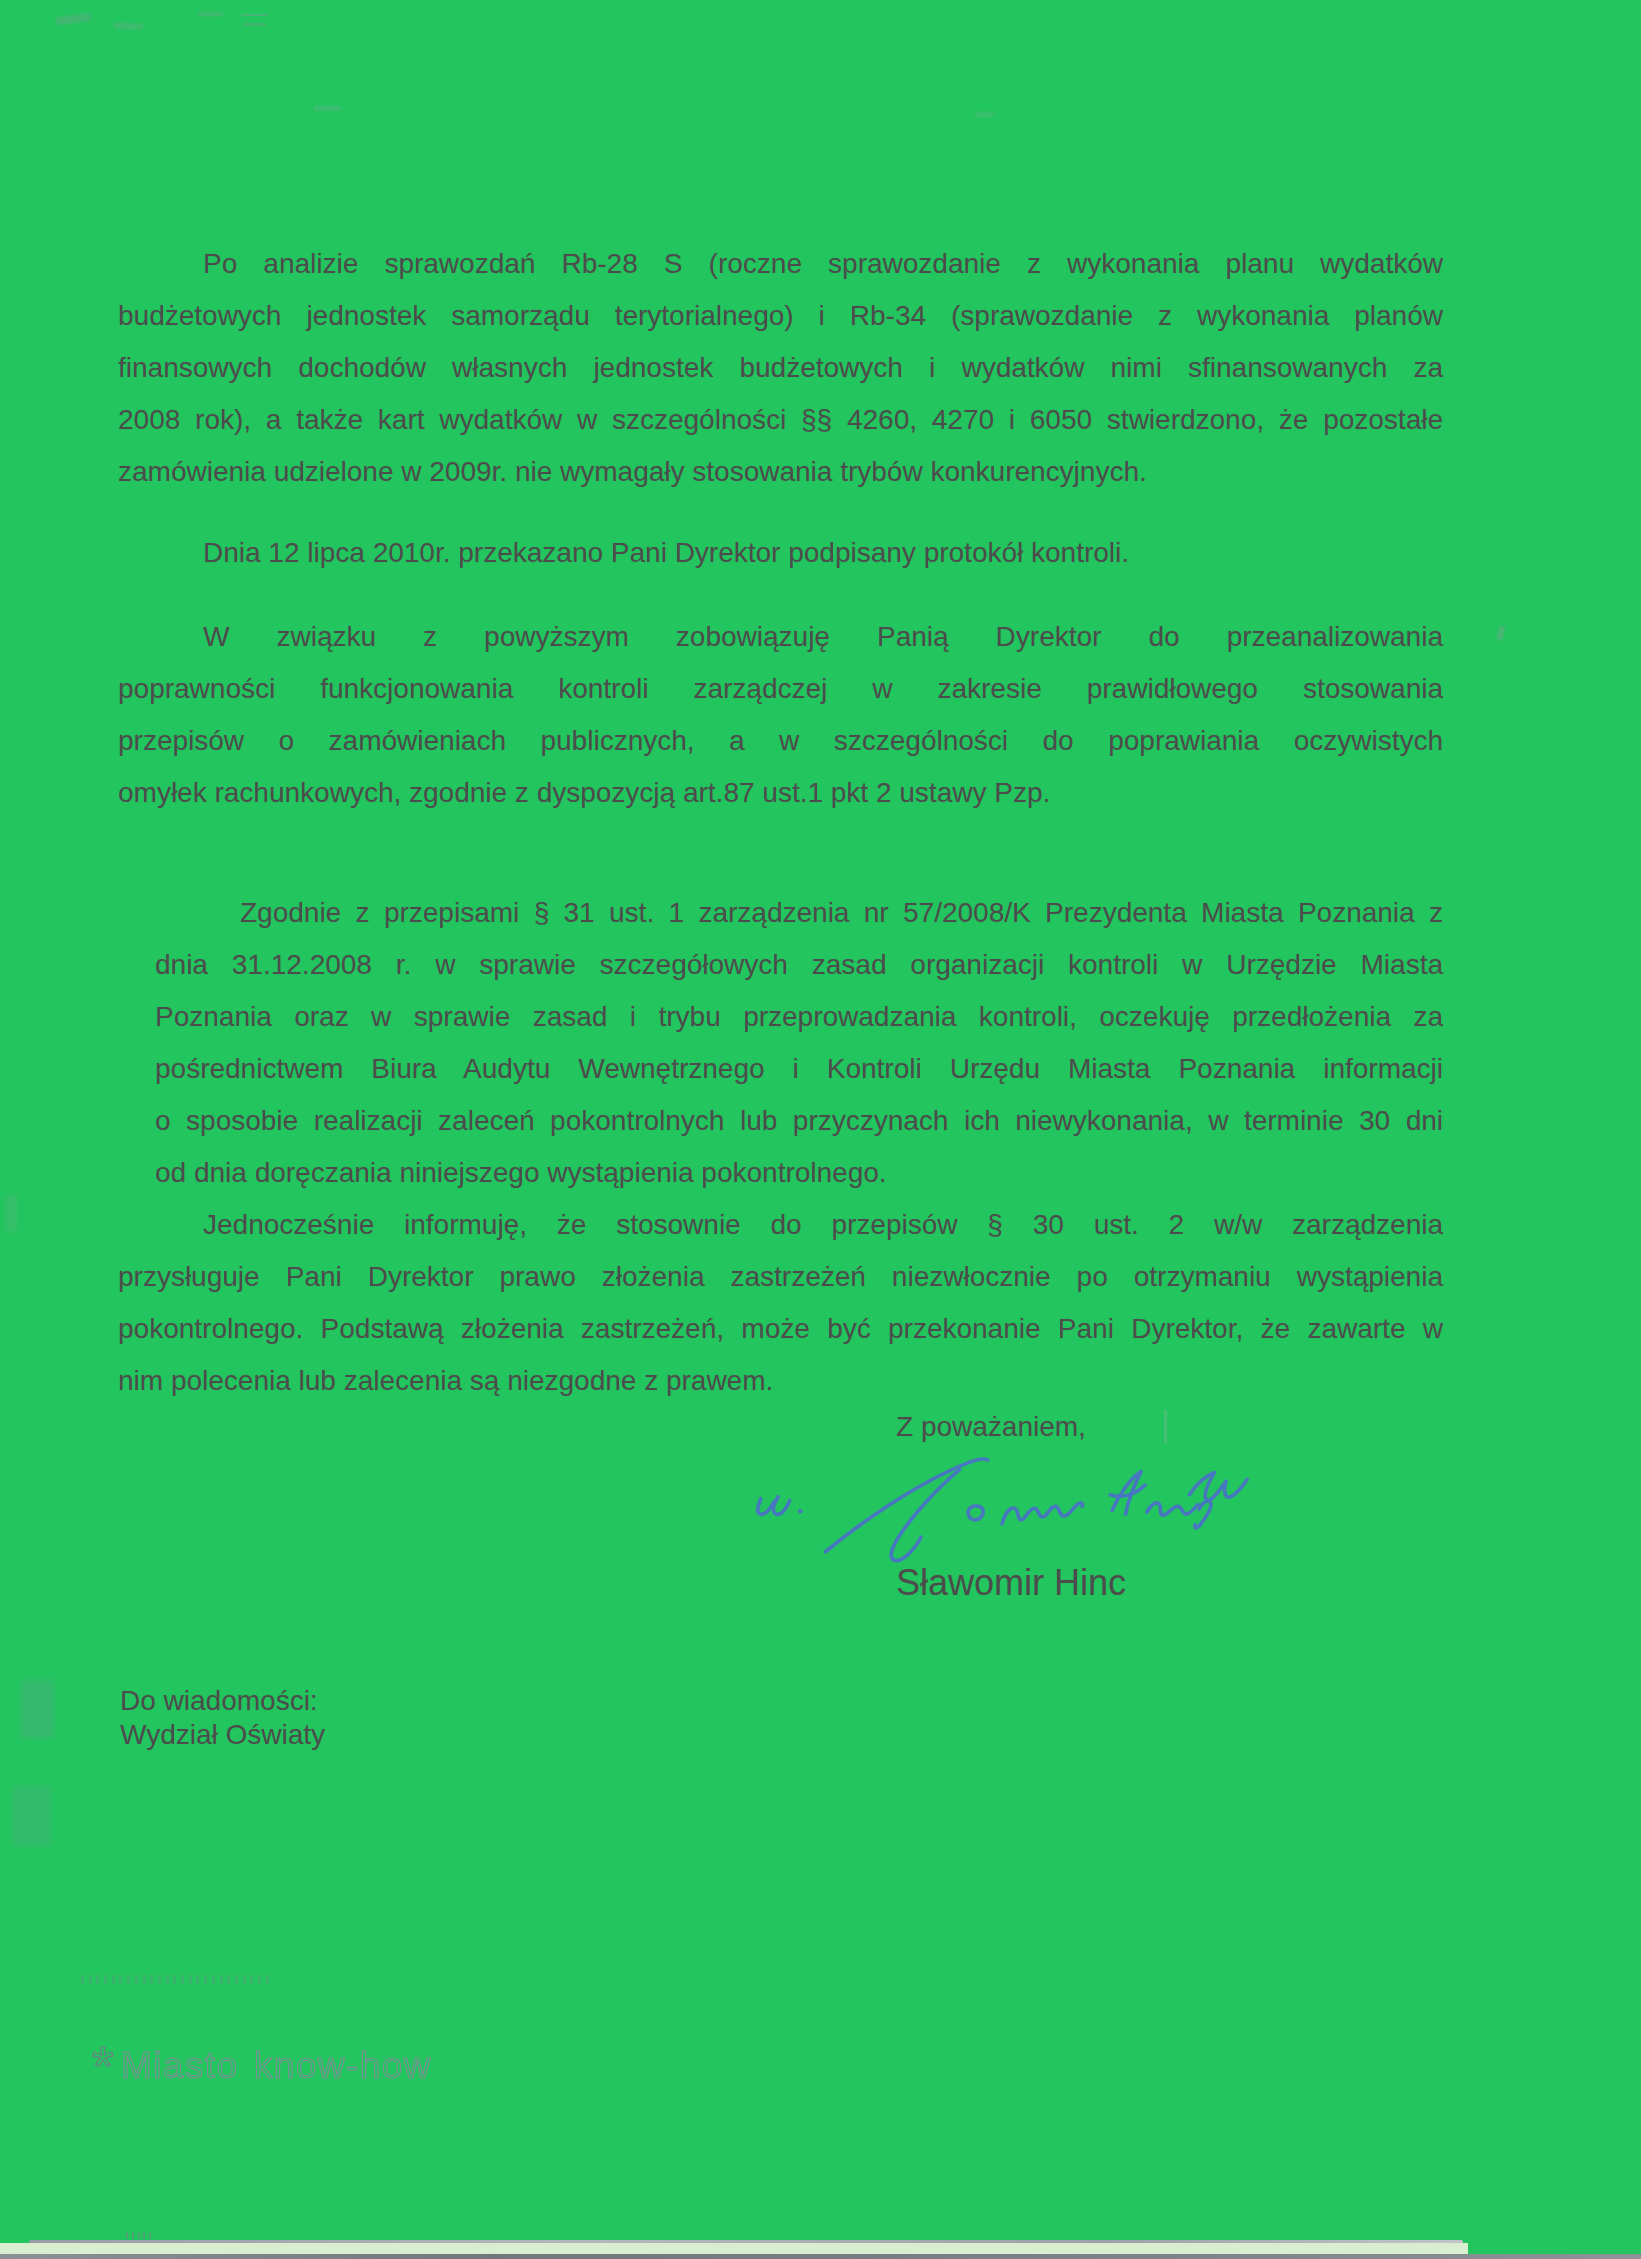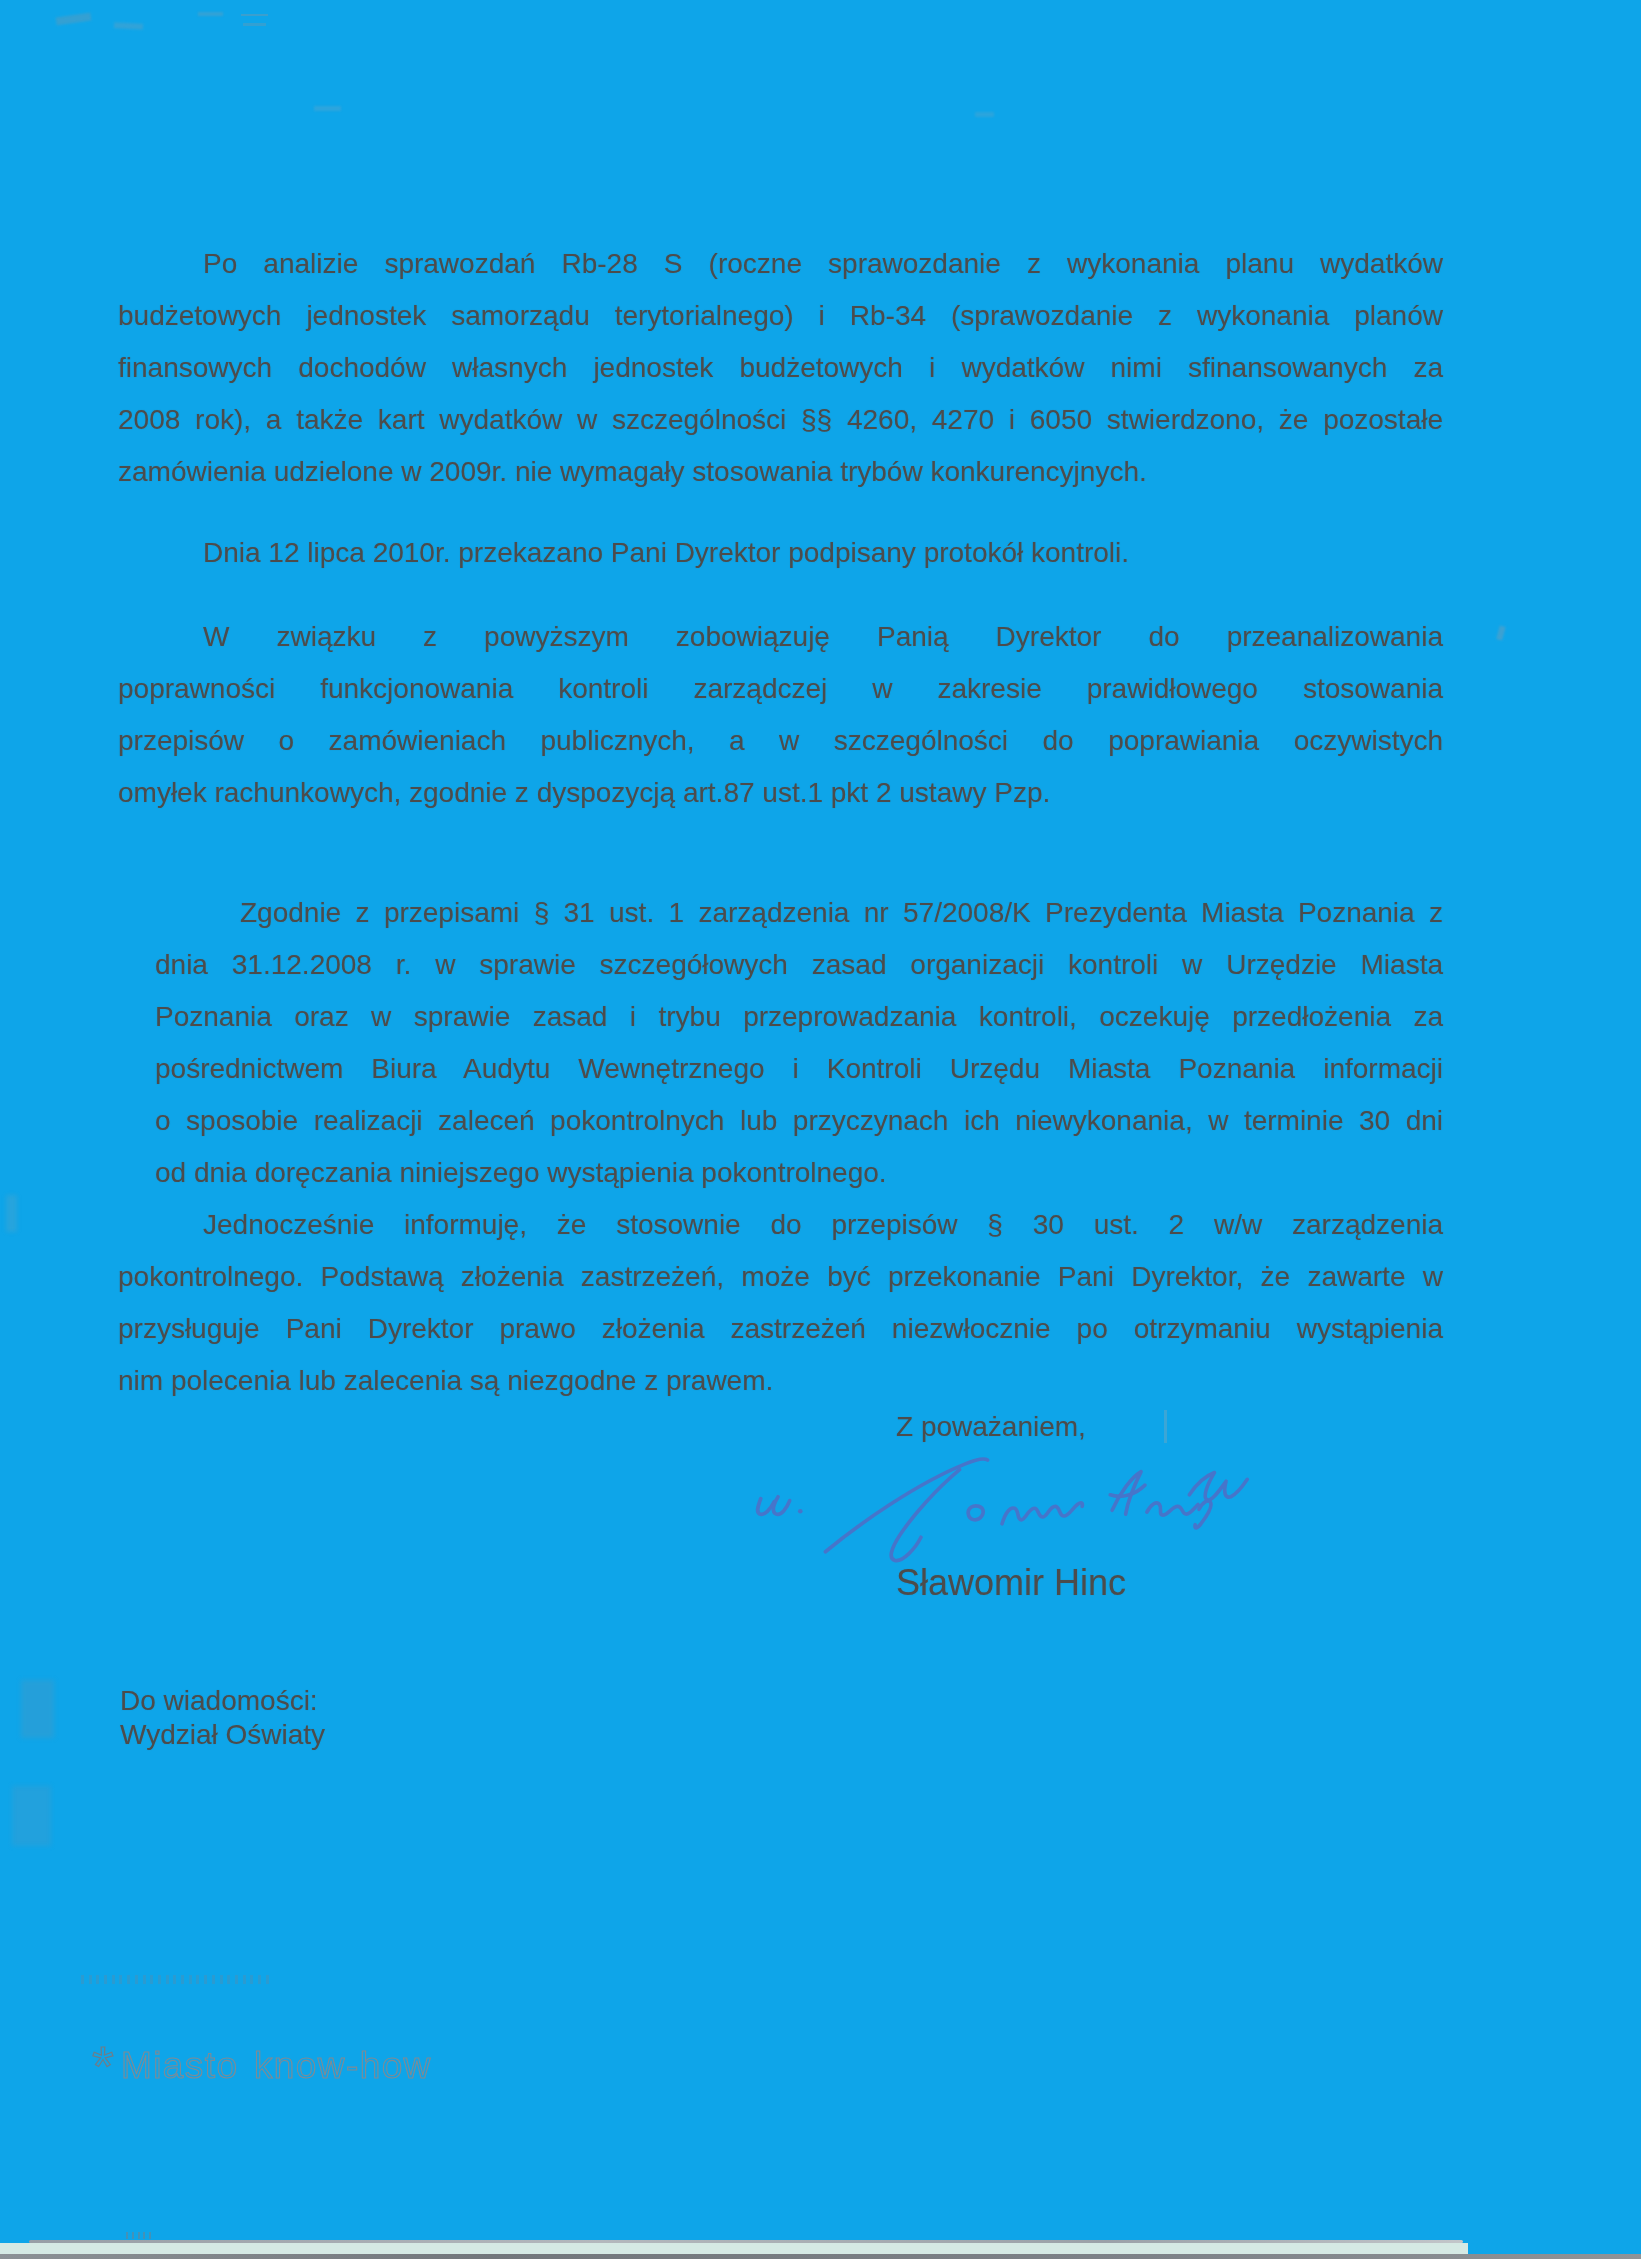--- a/index.html
+++ b/index.html
@@ -1,19 +1,19 @@
 <!DOCTYPE html>
 <html lang="pl"><head>
 <meta charset="utf-8">
 <style>
   html,body{margin:0;padding:0;background:#e8e8e8;}
   .page{
     position:relative;
     width:1641px;height:2259px;
-    background:#0ea5e9;
+    background:#22c55e;
     overflow:hidden;
     font-family:"Liberation Sans", sans-serif;
     color:#4d4d4d;
   }
   
   .bodytext{
     position:absolute;
     left:118px;top:238px;width:1325px;
     font-size:28px;
     line-height:52px;
@@ -118,22 +118,22 @@
       <div class="para">
         <div class="line indent">Zgodnie z przepisami § 31 ust. 1 zarządzenia nr 57/2008/K Prezydenta Miasta Poznania z</div>
         <div class="line">dnia 31.12.2008 r. w sprawie szczegółowych zasad organizacji kontroli w Urzędzie Miasta</div>
         <div class="line">Poznania oraz w sprawie zasad i trybu przeprowadzania kontroli, oczekuję przedłożenia za</div>
         <div class="line">pośrednictwem Biura Audytu Wewnętrznego i Kontroli Urzędu Miasta Poznania informacji</div>
         <div class="line">o sposobie realizacji zaleceń pokontrolnych lub przyczynach ich niewykonania, w terminie 30 dni</div>
         <div class="line last">od dnia doręczania niniejszego wystąpienia pokontrolnego.</div>
       </div>
       <div class="para">
         <div class="line indent">Jednocześnie informuję, że stosownie do przepisów § 30 ust. 2 w/w zarządzenia</div>
+        <div class="line">przysługuje Pani Dyrektor prawo złożenia zastrzeżeń niezwłocznie po otrzymaniu wystąpienia</div>
         <div class="line">pokontrolnego. Podstawą złożenia zastrzeżeń, może być przekonanie Pani Dyrektor, że zawarte w</div>
-        <div class="line">przysługuje Pani Dyrektor prawo złożenia zastrzeżeń niezwłocznie po otrzymaniu wystąpienia</div>
         <div class="line last">nim polecenia lub zalecenia są niezgodne z prawem.</div>
       </div>
     </div>
 
   <div class="salutation">Z poważaniem,</div>
 
   <svg class="signature-svg" width="502" height="126" viewBox="0 0 520 130" fill="none">
     <g stroke="#4b72c8" stroke-width="3.8" stroke-linecap="round" stroke-linejoin="round" opacity="0.92">
 
       <path d="M8,46 C5,54 3,60 7,62 C12,64 18,57 22,49"></path>

